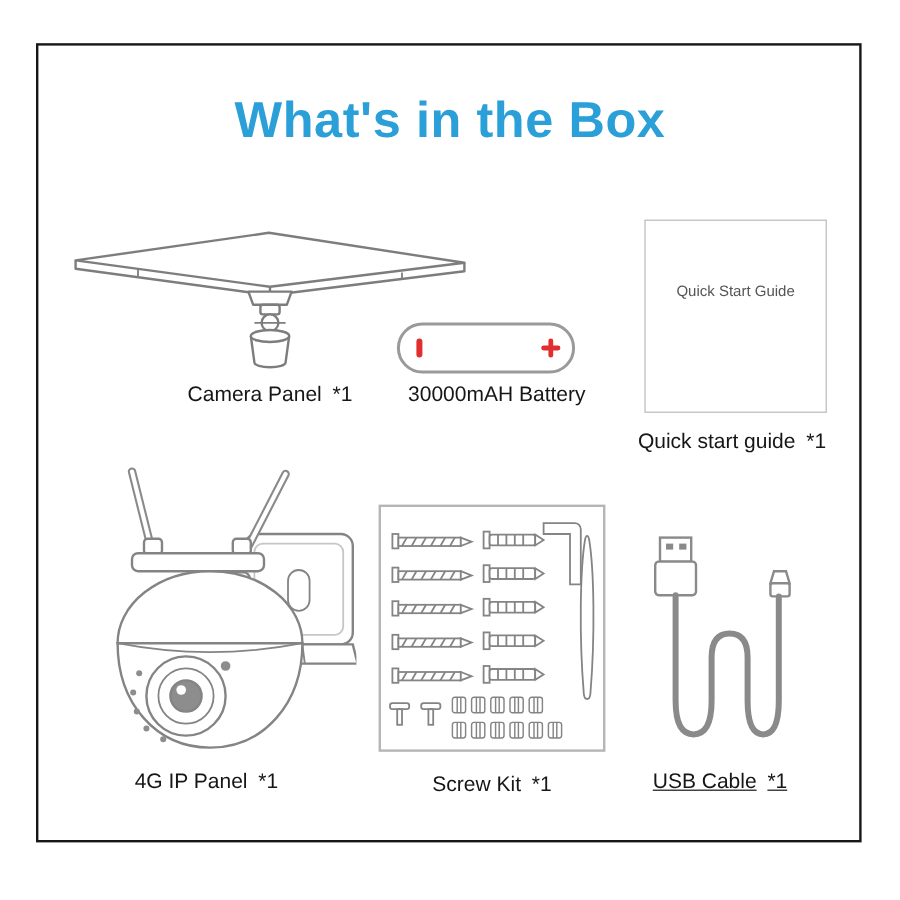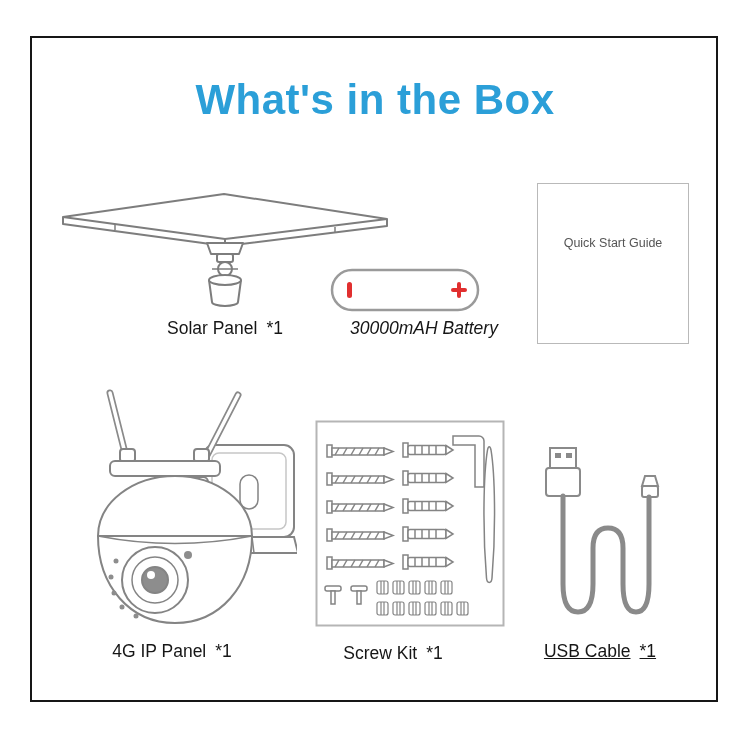--- a/index.html
+++ b/index.html
@@ -164,33 +164,36 @@
       <rect x="18" y="30" width="34" height="28" rx="3"></rect>
     </g>
     <g stroke="#8a8a8a" stroke-width="2" fill="#fff">
       <polygon points="117,38 127,38 130,48 114,48"></polygon>
       <rect x="114" y="48" width="16" height="11" rx="2"></rect>
     </g>
     <path d="M35,58 L35,146 Q35,174 50,174 Q65,174 65,146 L65,110 Q65,90 80,90 Q95,90 95,110 L95,146 Q95,174 108,174 Q121,174 121,146 L121,59" fill="none" stroke="#8a8a8a" stroke-width="5" stroke-linecap="round"></path>
   </svg>
 
   <div class="item-label" style="left:120px; top:318px; width:210px;">
-    <span>Solar Panel</span><span class="qty">*1</span>
+    <span>Camera Panel</span><span class="qty">*1</span>
   </div>
 
-  <div class="item-label" style="left:336px; top:318px; width:176px;font-style:italic;">
+  <div class="item-label" style="left:326px; top:318px; width:176px;">
     <span>30000mAH Battery</span>
   </div>
 
+  <div class="item-label" style="left:500px; top:357px; width:220px;">
+    <span>Quick start guide</span><span class="qty">*1</span>
+  </div>
 
   <div class="item-label" style="left:72px; top:641px; width:200px;">
     <span>4G IP Panel</span><span class="qty">*1</span>
   </div>
 
-  <div class="item-label" style="left:303px; top:643px; width:180px;">
+  <div class="item-label" style="left:320px; top:643px; width:180px;">
     <span>Screw Kit</span><span class="qty">*1</span>
   </div>
 
   <div class="item-label" style="left:510px; top:641px; width:180px;text-decoration:underline;">
     <span>USB Cable</span><span class="qty">*1</span>
   </div>
 
 </div>
 
 </body></html>

